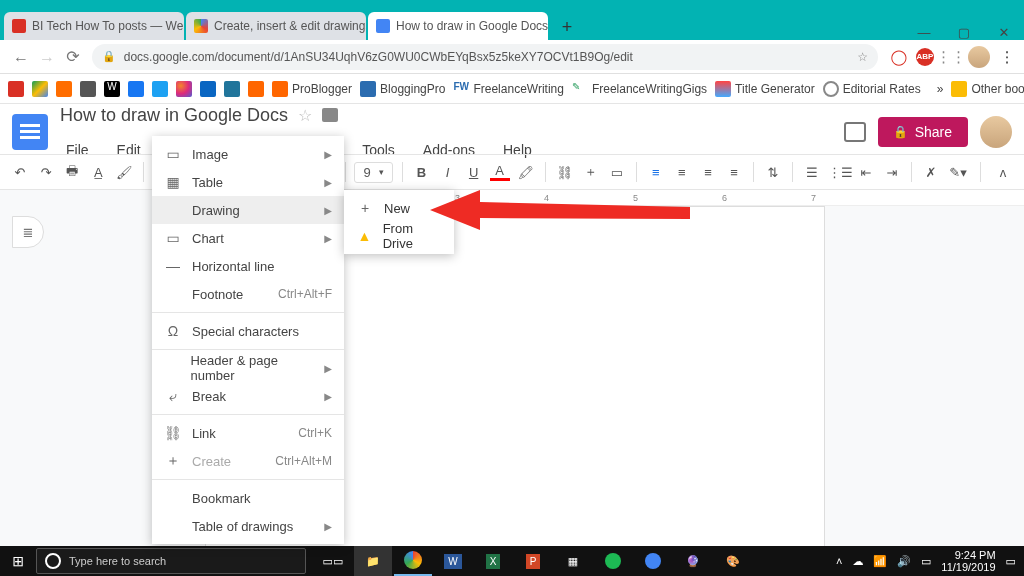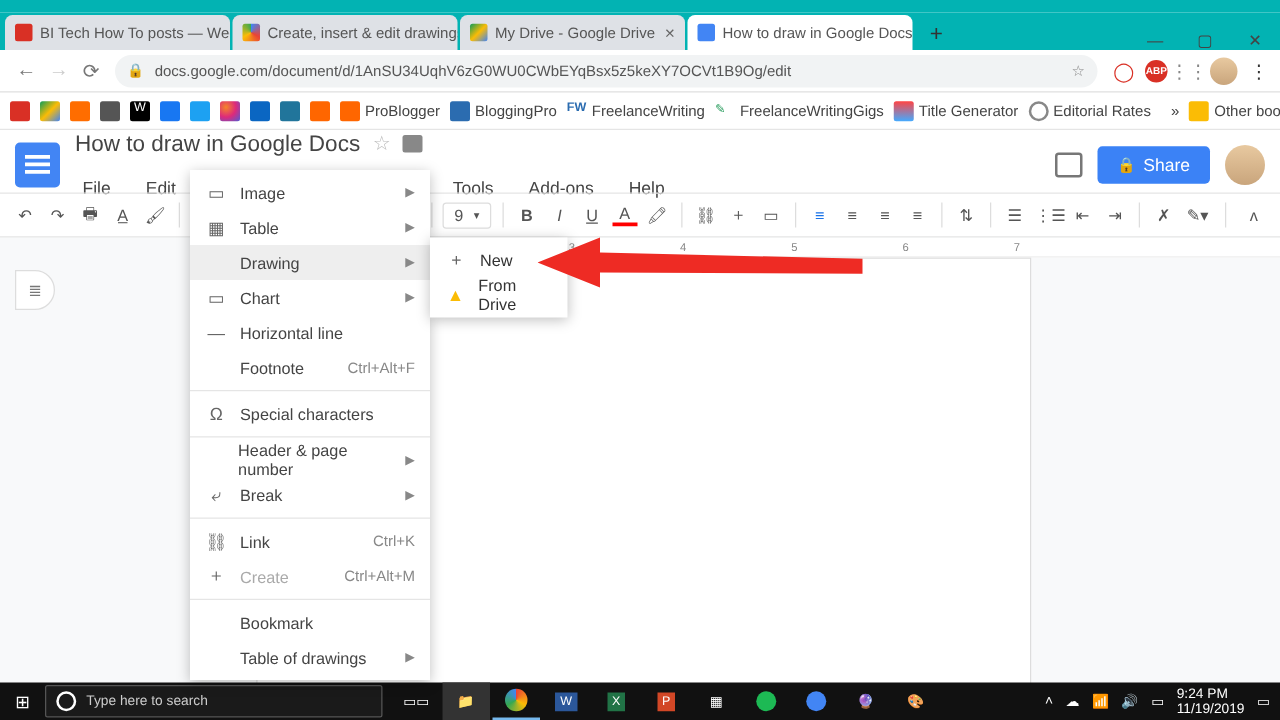--- a/index.html
+++ b/index.html
@@ -32,21 +32,21 @@
 .doctitle-row{display:flex;align-items:center;gap:10px}
 .doctitle{font-size:18px;color:#444}
 .star-doc{color:#bbb;font-size:16px}
 .folder-doc{width:16px;height:14px;background:#888;border-radius:2px}
 .menubar{display:flex;gap:16px;font-size:14px;color:#444;margin-top:14px}
 .menubar span{padding:2px 6px}
 .menubar span.open{background:#eee;border-radius:3px}
 .saved{text-decoration:underline;color:#777;margin-left:6px}
 .docheader .right{margin-left:auto;display:flex;align-items:center;gap:12px}
 .cmt-ic{width:22px;height:20px;border:2px solid #777;border-radius:3px;position:relative}
-.sharebtn{background:#3b82f6;color:#fff;padding:7px 16px;border-radius:4px;font-size:14px;font-weight:500;display:flex;align-items:center;gap:6px}
+.sharebtn{background:#be185d;color:#fff;padding:7px 16px;border-radius:4px;font-size:14px;font-weight:500;display:flex;align-items:center;gap:6px}
 .sharebtn:before{content:"🔒";font-size:12px}
 .bigavatar{width:32px;height:32px;border-radius:50%;background:linear-gradient(#e8c9a0,#c9a57c)}
 .toolbar{height:36px;border-top:1px solid #e5e5e5;border-bottom:1px solid #e5e5e5;display:flex;align-items:center;padding:0 10px;gap:6px;color:#555;font-size:13px;position:relative;z-index:1}
 .tbic{width:22px;text-align:center}
 .tbsep{width:1px;height:20px;background:#ddd;margin:0 3px}
 .fontbox{border:1px solid #ddd;padding:2px 8px;border-radius:3px;width:40px;display:flex;align-items:center;justify-content:space-between}
 .toolbar .right{margin-left:auto;display:flex;align-items:center;gap:8px}
 .docbody{position:relative;background:#f8f9fa;height:400px}
 .ruler{height:16px;background:#fff;border-bottom:1px solid #eee;margin-left:360px;font-size:9px;color:#888;display:flex;align-items:center;gap:84px;padding-left:6px}
 .page{position:absolute;left:205px;top:16px;width:620px;height:380px;background:#fff;border:1px solid #ddd}
@@ -62,39 +62,34 @@
 .dd-sep{height:1px;background:#e5e5e5;margin:4px 0}
 .submenu{position:absolute;left:344px;top:190px;width:110px;background:#fff;box-shadow:0 2px 10px rgba(0,0,0,.25);padding:4px 0;z-index:11;font-size:13px}
 .arrow-ptr{position:absolute;left:430px;top:185px;z-index:12}
 .taskbar{position:absolute;bottom:0;left:0;right:0;height:30px;background:#111;display:flex;align-items:center;color:#fff;font-size:11px}
 .taskbar .win{width:36px;text-align:center;font-size:14px}
 .taskbar .search{background:#1a1a1a;border:1px solid #555;height:26px;width:270px;display:flex;align-items:center;padding:0 8px;color:#ccc;border-radius:2px}
 .taskbar .search .circ{width:16px;height:16px;border:2px solid #fff;border-radius:50%;margin-right:8px}
 .taskbar .tray{margin-left:auto;display:flex;align-items:center;gap:10px;padding-right:8px}
 .taskbar .apps{display:flex;gap:2px;margin-left:8px}
 .taskbar .app{width:38px;height:30px;display:flex;align-items:center;justify-content:center}
-.taskbar .clock{line-height:1.1}
+.taskbar .clock{text-align:right;line-height:1.1}
 </style>
 </head>
 <body>
 
 <div class="titlebar"></div>
 <div class="tabs">
   <div class="tab">
       <span class="fav" style="background:#d93025"></span>
       <span>BI Tech How To posts — Week of</span>
     </div>
   <div class="tab">
       <span class="fav" style="background:conic-gradient(#4285f4,#ea4335,#fbbc05,#34a853)"></span>
       <span>Create, insert &amp; edit drawings -</span>
-    </div>
-  <div class="tab">
-      <span class="fav" style="background:linear-gradient(135deg,#0f9d58,#fbbc05,#4285f4)"></span>
-      <span>My Drive - Google Drive</span>
-      <span class="x">×</span>
     </div>
   <div class="tab active">
       <span class="fav" style="background:#4285f4"></span>
       <span>How to draw in Google Docs - G</span>
     </div>
   <div class="newtab">+</div>
   <div class="winctrl">
     <span>—</span>
     <span>▢</span>
     <span>✕</span>

